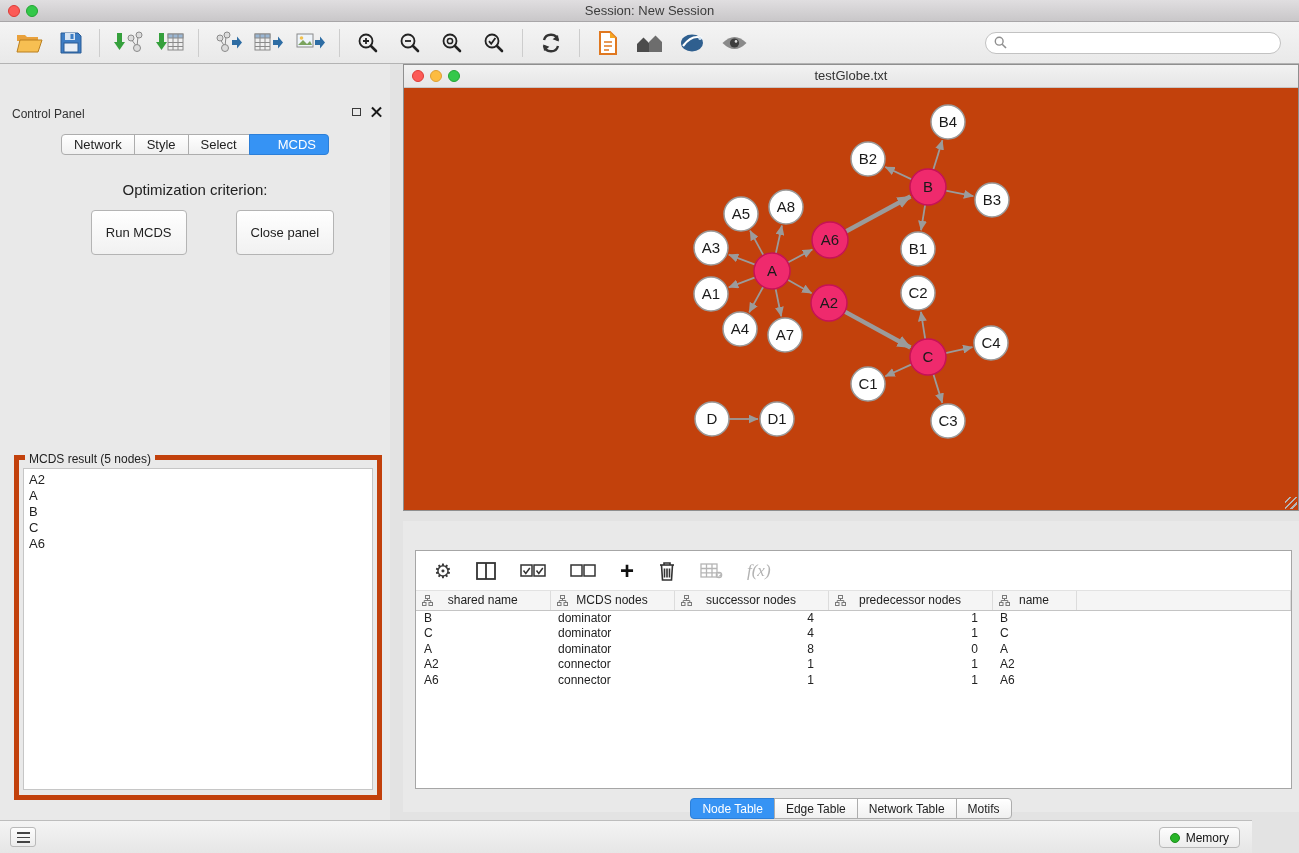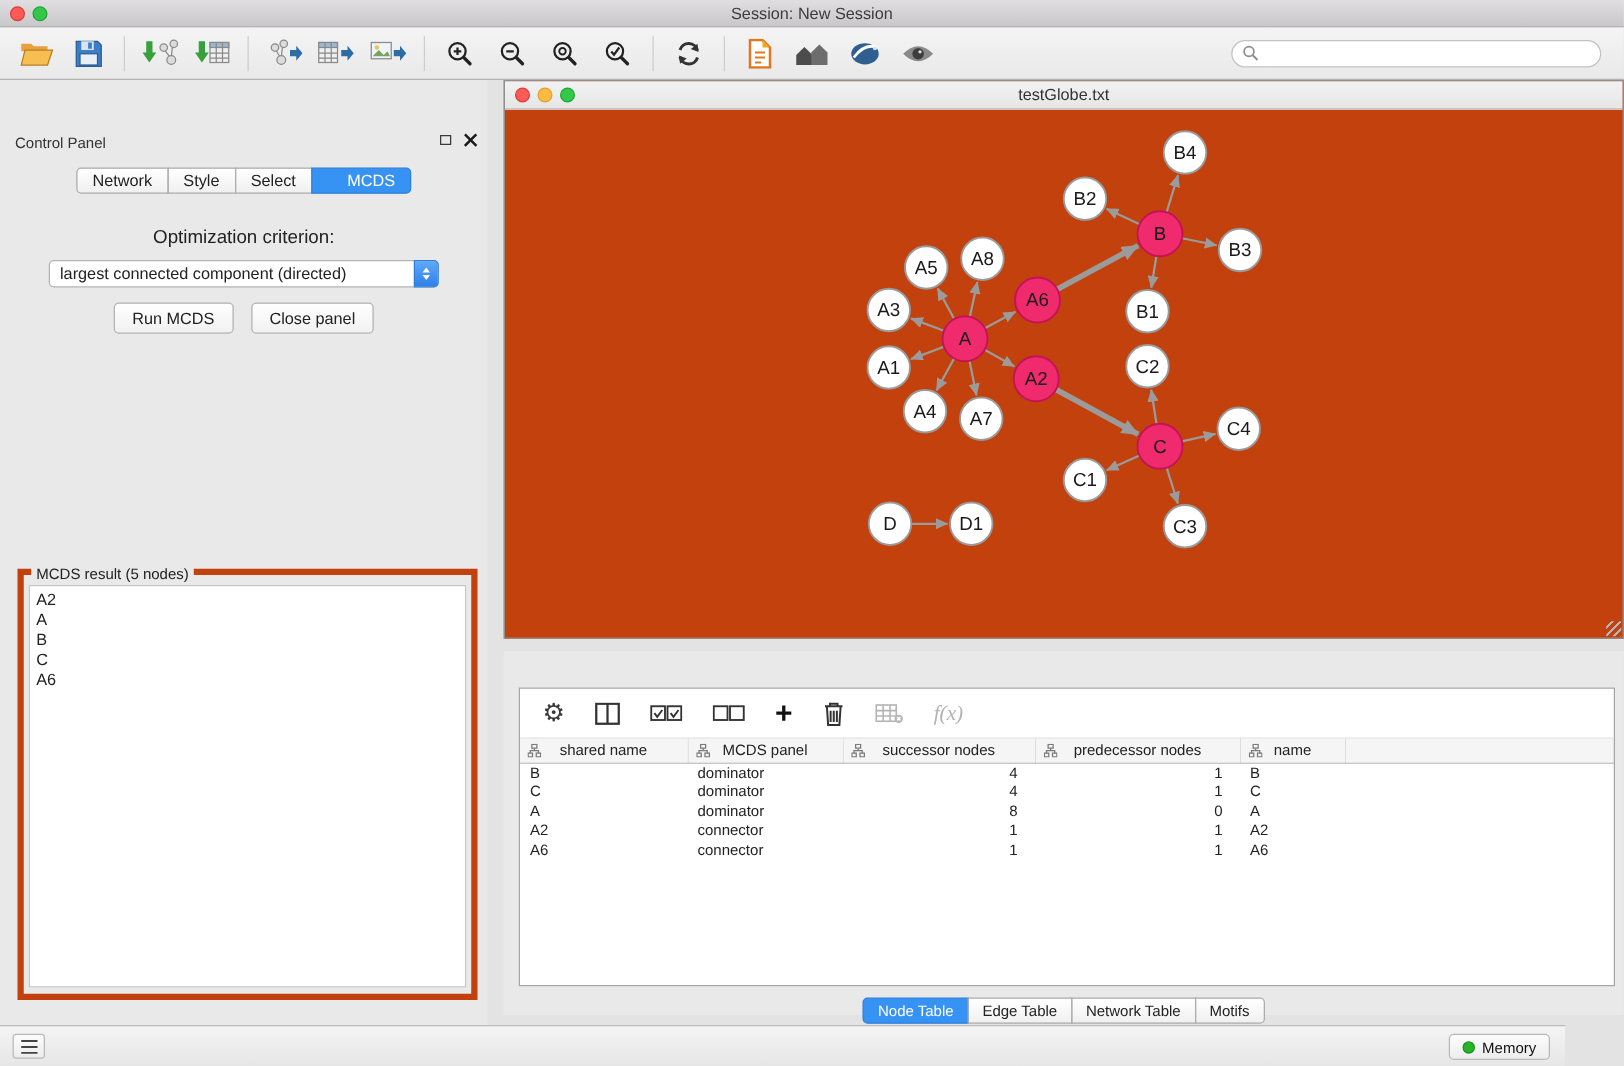--- a/index.html
+++ b/index.html
@@ -48,21 +48,21 @@
   .dropdown { position:relative; width:312px; height:22px; margin:10px auto 0; background:#fff;
     border:1px solid #b4b4b4; border-radius:4px; font-size:13px; line-height:20px; padding-left:8px; }
   .dropdown-cap { position:absolute; right:-1px; top:-1px; width:20px; height:22px;
     background:linear-gradient(#5fa9f8,#2f80ea); border:1px solid #2c7fd8; border-radius:0 4px 4px 0;
     display:flex; flex-direction:column; align-items:center; justify-content:center; gap:1.5px; }
   .tri-up { width:0; height:0; border-left:3.5px solid transparent; border-right:3.5px solid transparent; border-bottom:4.5px solid #fff; }
   .tri-down { width:0; height:0; border-left:3.5px solid transparent; border-right:3.5px solid transparent; border-top:4.5px solid #fff; }
 
   .btn-row { display:flex; justify-content:center; gap:14px; margin-top:12px; }
   .btn { border:1px solid #b4b4b4; border-radius:4px; background:linear-gradient(#ffffff,#f1f1f1);
-    font-size:13px; padding:4px 14px; color:#222; }
+    font-size:13px; padding:14px 14px; color:#222;margin-left:35px; }
 
   .results { position:absolute; left:14px; top:391px; width:368px; height:345px; border:5px solid #c2410c; }
   .results-legend { position:absolute; top:-8px; left:6px; background:#e9e9e9; padding:0 4px; font-size:12px; color:#222; }
   .result-list { position:absolute; left:4px; right:4px; top:8px; bottom:5px; background:#fff;
     border:1px solid #c6c6c6; padding:3px 5px; font-size:13px; line-height:16px; overflow:hidden; }
 
   
   .net-window { position:absolute; left:403px; top:64px; width:896px; height:447px;
     background:#c2410c; border:1px solid #8f8f8f; }
   .net-titlebar { position:relative; height:23px; background:linear-gradient(#f2f2f2,#e6e6e6);
@@ -263,27 +263,20 @@
       <span class="win-close"></span>
     </span>
   </div>
   <div class="seg" id="cp-tabs">
       <div class="seg-btn">Network</div>
       <div class="seg-btn">Style</div>
       <div class="seg-btn">Select</div>
       <div class="seg-btn active">MCDS</div>
     </div>
   <div class="opt-label">Optimization criterion:</div>
-  <div class="dropdown">
-    <span>largest connected component (directed)</span>
-    <span class="dropdown-cap">
-        <span class="tri-up"></span>
-        <span class="tri-down"></span>
-      </span>
-  </div>
   <div class="btn-row">
     <button class="btn">Run MCDS</button>
     <button class="btn">Close panel</button>
   </div>
   <div class="results">
     <span class="results-legend">MCDS result (5 nodes)</span>
     <div class="result-list" id="mcds-list">
         <div>A2</div>
         <div>A</div>
         <div>B</div>
@@ -468,21 +461,21 @@
                 <rect x="3.5" y="0.5" width="4" height="3"></rect>
                 <rect x="0.5" y="7.5" width="3.5" height="3"></rect>
                 <rect x="7" y="7.5" width="3.5" height="3"></rect>
                 <path d="M5.5 3.5 V5.5 M2.2 7.5 V5.5 H8.8 V7.5"></path>
               </svg><span>shared name</span></th>
             <th style="width: 124px;"><svg class="th-icon" width="11" height="11" viewBox="0 0 11 11" fill="none" stroke="#7a7a7a">
                 <rect x="3.5" y="0.5" width="4" height="3"></rect>
                 <rect x="0.5" y="7.5" width="3.5" height="3"></rect>
                 <rect x="7" y="7.5" width="3.5" height="3"></rect>
                 <path d="M5.5 3.5 V5.5 M2.2 7.5 V5.5 H8.8 V7.5"></path>
-              </svg><span>MCDS panel</span></th>
+              </svg><span>MCDS nodes</span></th>
             <th style="width: 154px;"><svg class="th-icon" width="11" height="11" viewBox="0 0 11 11" fill="none" stroke="#7a7a7a">
                 <rect x="3.5" y="0.5" width="4" height="3"></rect>
                 <rect x="0.5" y="7.5" width="3.5" height="3"></rect>
                 <rect x="7" y="7.5" width="3.5" height="3"></rect>
                 <path d="M5.5 3.5 V5.5 M2.2 7.5 V5.5 H8.8 V7.5"></path>
               </svg><span>successor nodes</span></th>
             <th style="width: 164px;"><svg class="th-icon" width="11" height="11" viewBox="0 0 11 11" fill="none" stroke="#7a7a7a">
                 <rect x="3.5" y="0.5" width="4" height="3"></rect>
                 <rect x="0.5" y="7.5" width="3.5" height="3"></rect>
                 <rect x="7" y="7.5" width="3.5" height="3"></rect>

